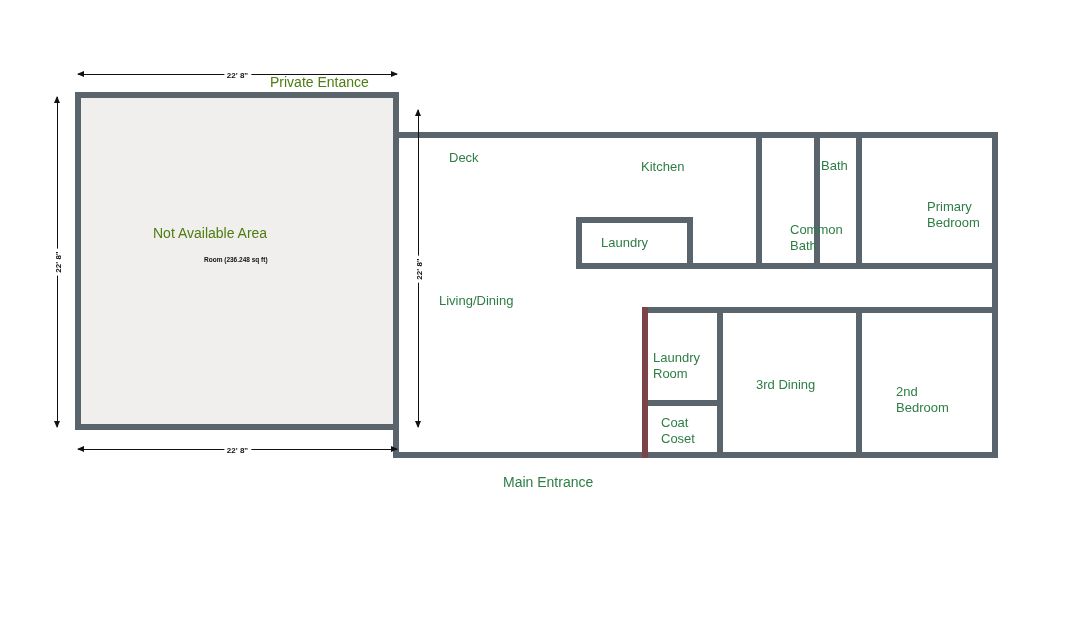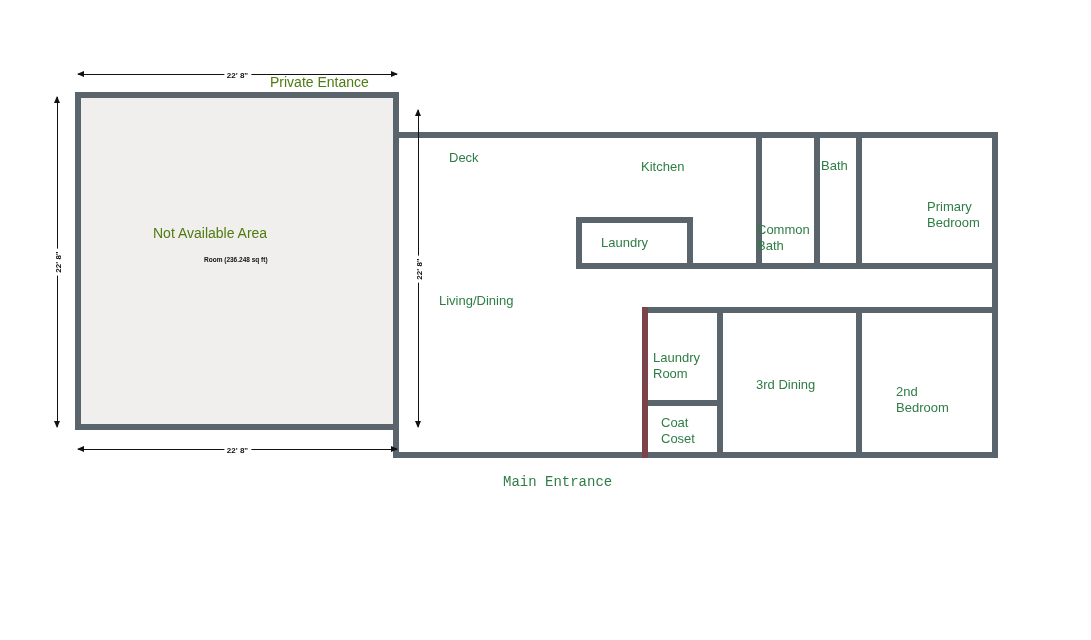--- a/index.html
+++ b/index.html
@@ -82,23 +82,23 @@
   </div>
 
   <div class="lbl blue" style="left:270px;top:74px;">Private Entance</div>
   <div class="lbl blue" style="left:153px;top:225px;">Not Available Area</div>
   <div id="room-area">Room (236.248 sq ft)</div>
 
   <div class="lbl green" style="left:449px;top:105px;margin-top:45px;">Deck</div>
   <div class="lbl green" style="left:641px;top:159px;">Kitchen</div>
   <div class="lbl green" style="left:821px;top:158px;">Bath</div>
   <div class="lbl green wrap" style="left:927px;top:199px;width:62px;">Primary Bedroom</div>
-  <div class="lbl green wrap" style="left:757px;top:222px;width:60px;">Common Bath</div>
+  <div class="lbl green wrap" style="left:757px;top:222px;width:60px;padding-left:33px;">Common Bath</div>
   <div class="lbl green" style="left:601px;top:235px;">Laundry</div>
   <div class="lbl green" style="left:439px;top:293px;">Living/Dining</div>
   <div class="lbl green wrap" style="left:653px;top:350px;width:44px;">Laundry Room</div>
   <div class="lbl green wrap" style="left:661px;top:415px;width:42px;">Coat Coset</div>
   <div class="lbl green wrap" style="left:756px;top:377px;width:62px;">3rd Dining</div>
   <div class="lbl green wrap" style="left:896px;top:384px;width:62px;">2nd Bedroom</div>
-  <div class="lbl green" style="left:503px;top:474px;font-size:14px;font-family:Liberation Mono, monospace;">Main Entrance</div>
+  <div class="lbl green" style="left:503px;top:474px;font-size:14px;">Main Entrance</div>
 
 
 </div>
 
 </body></html>

